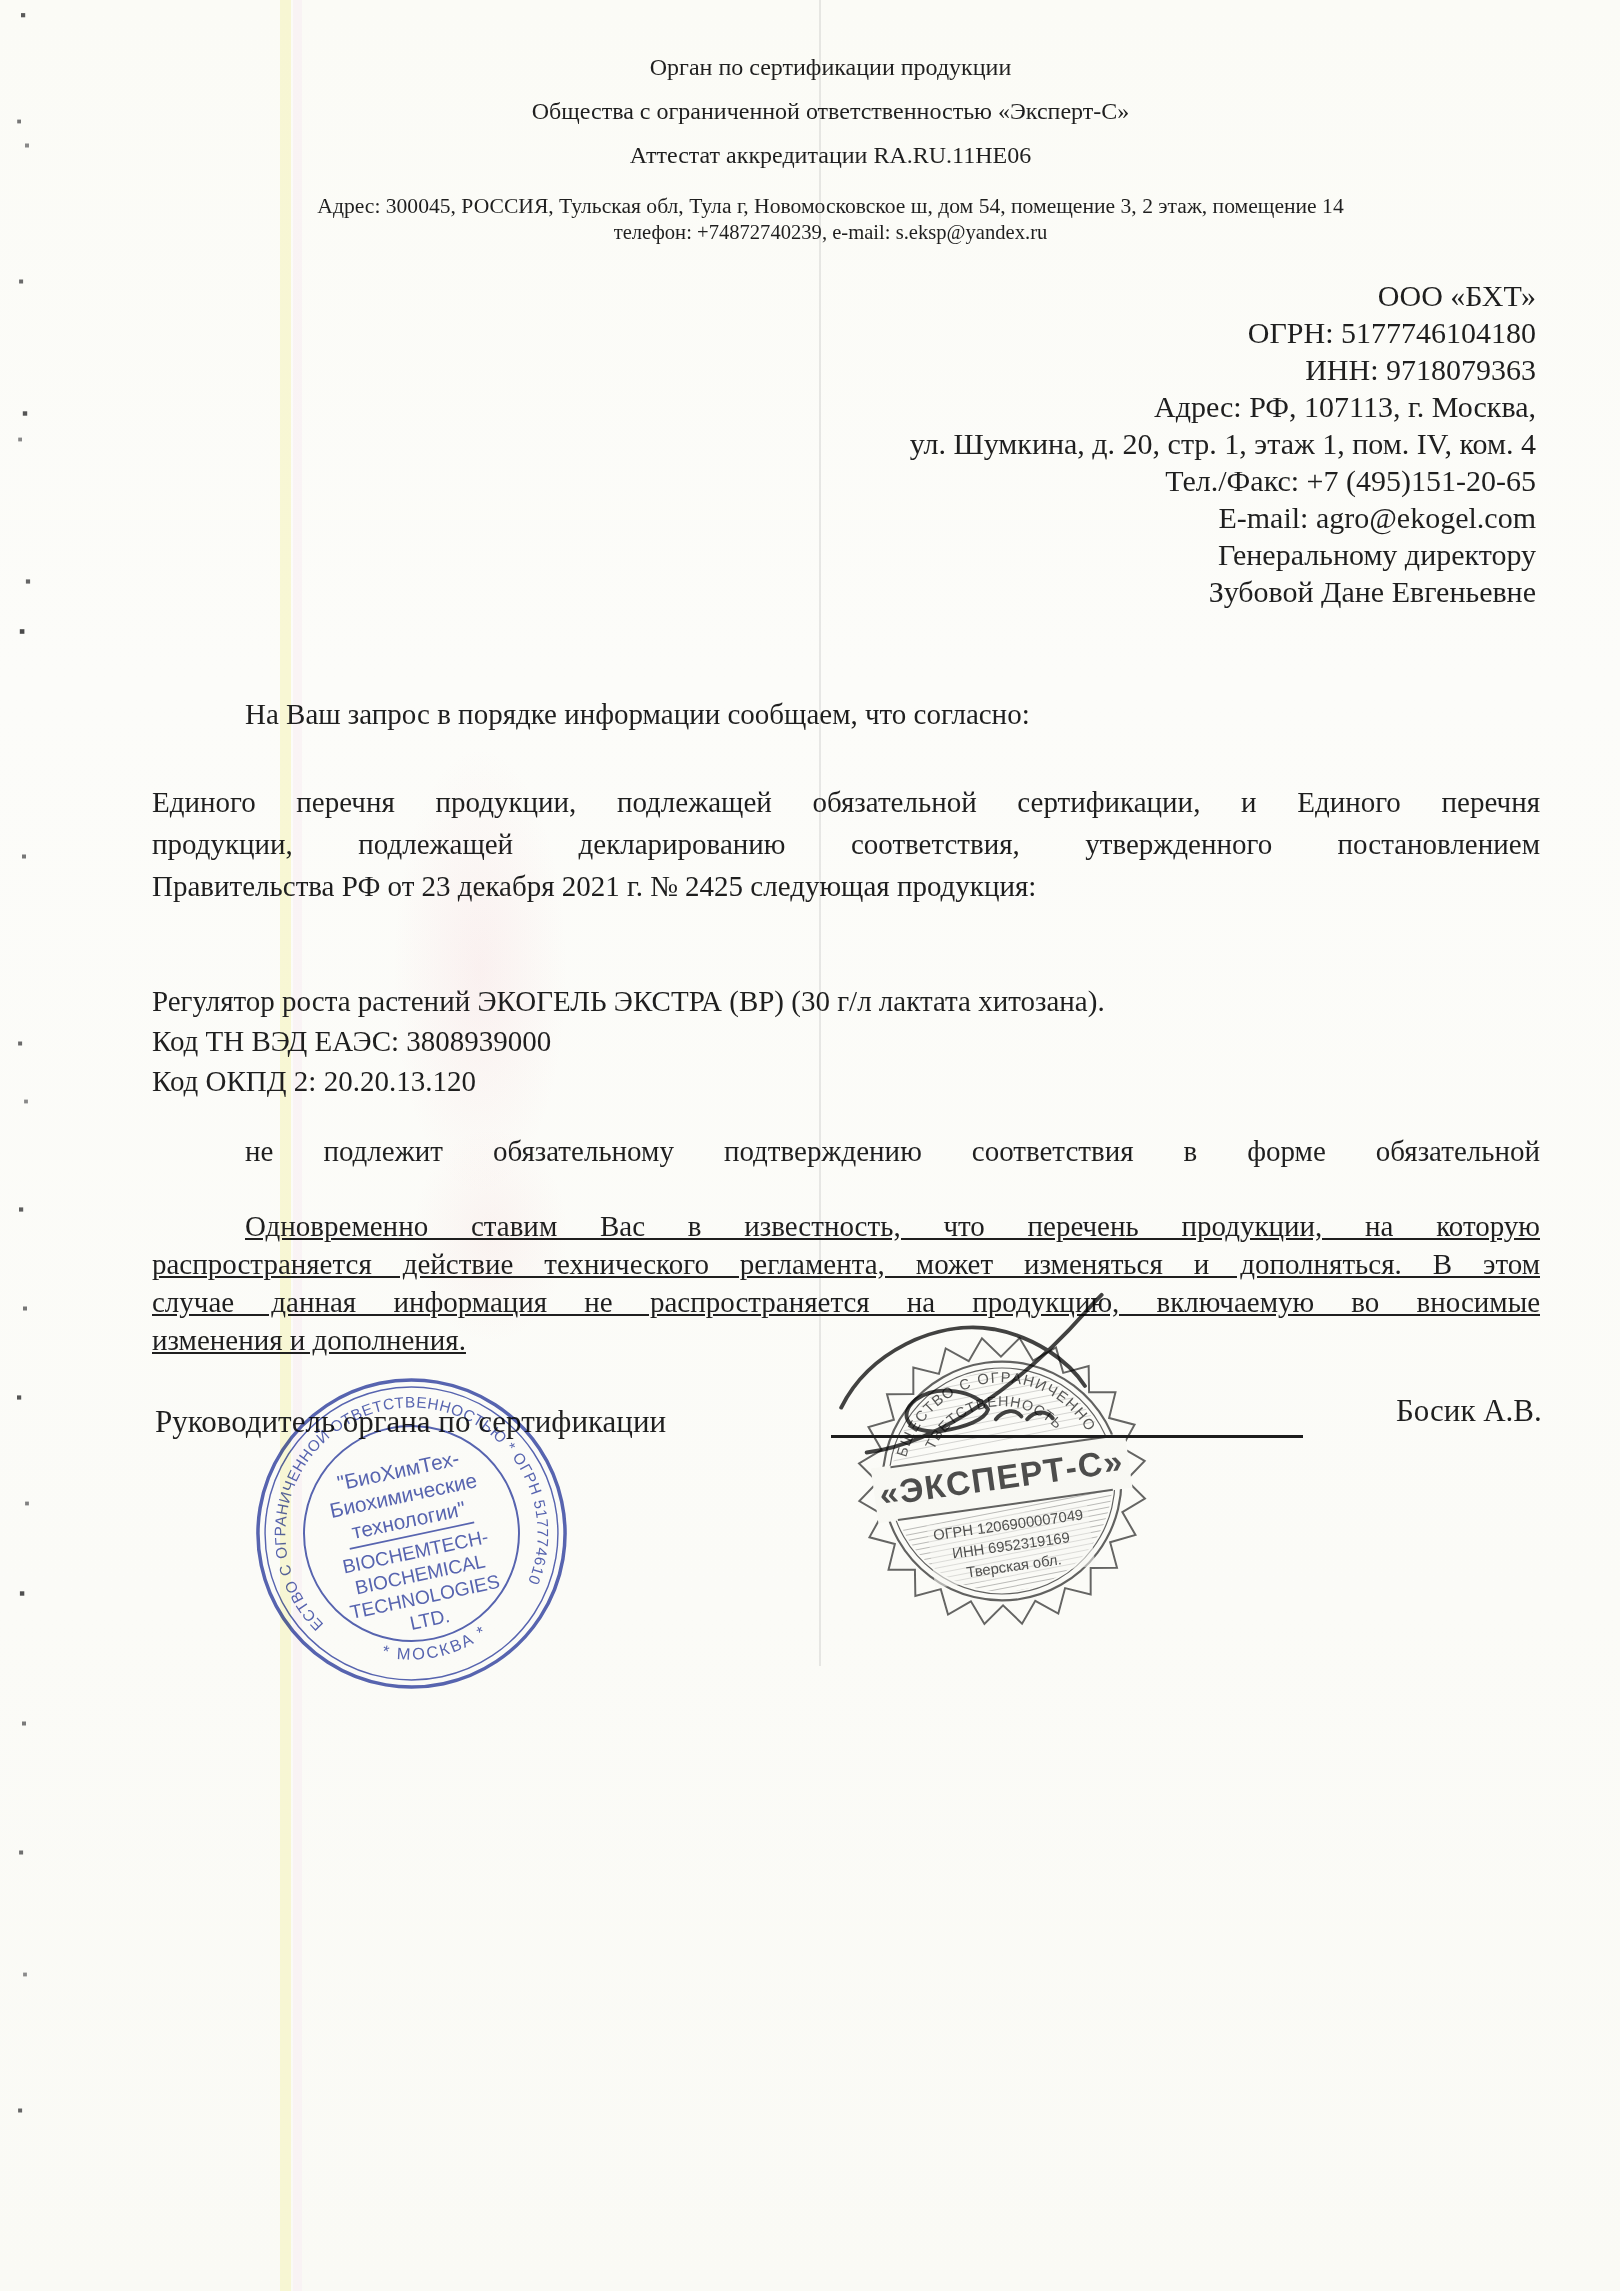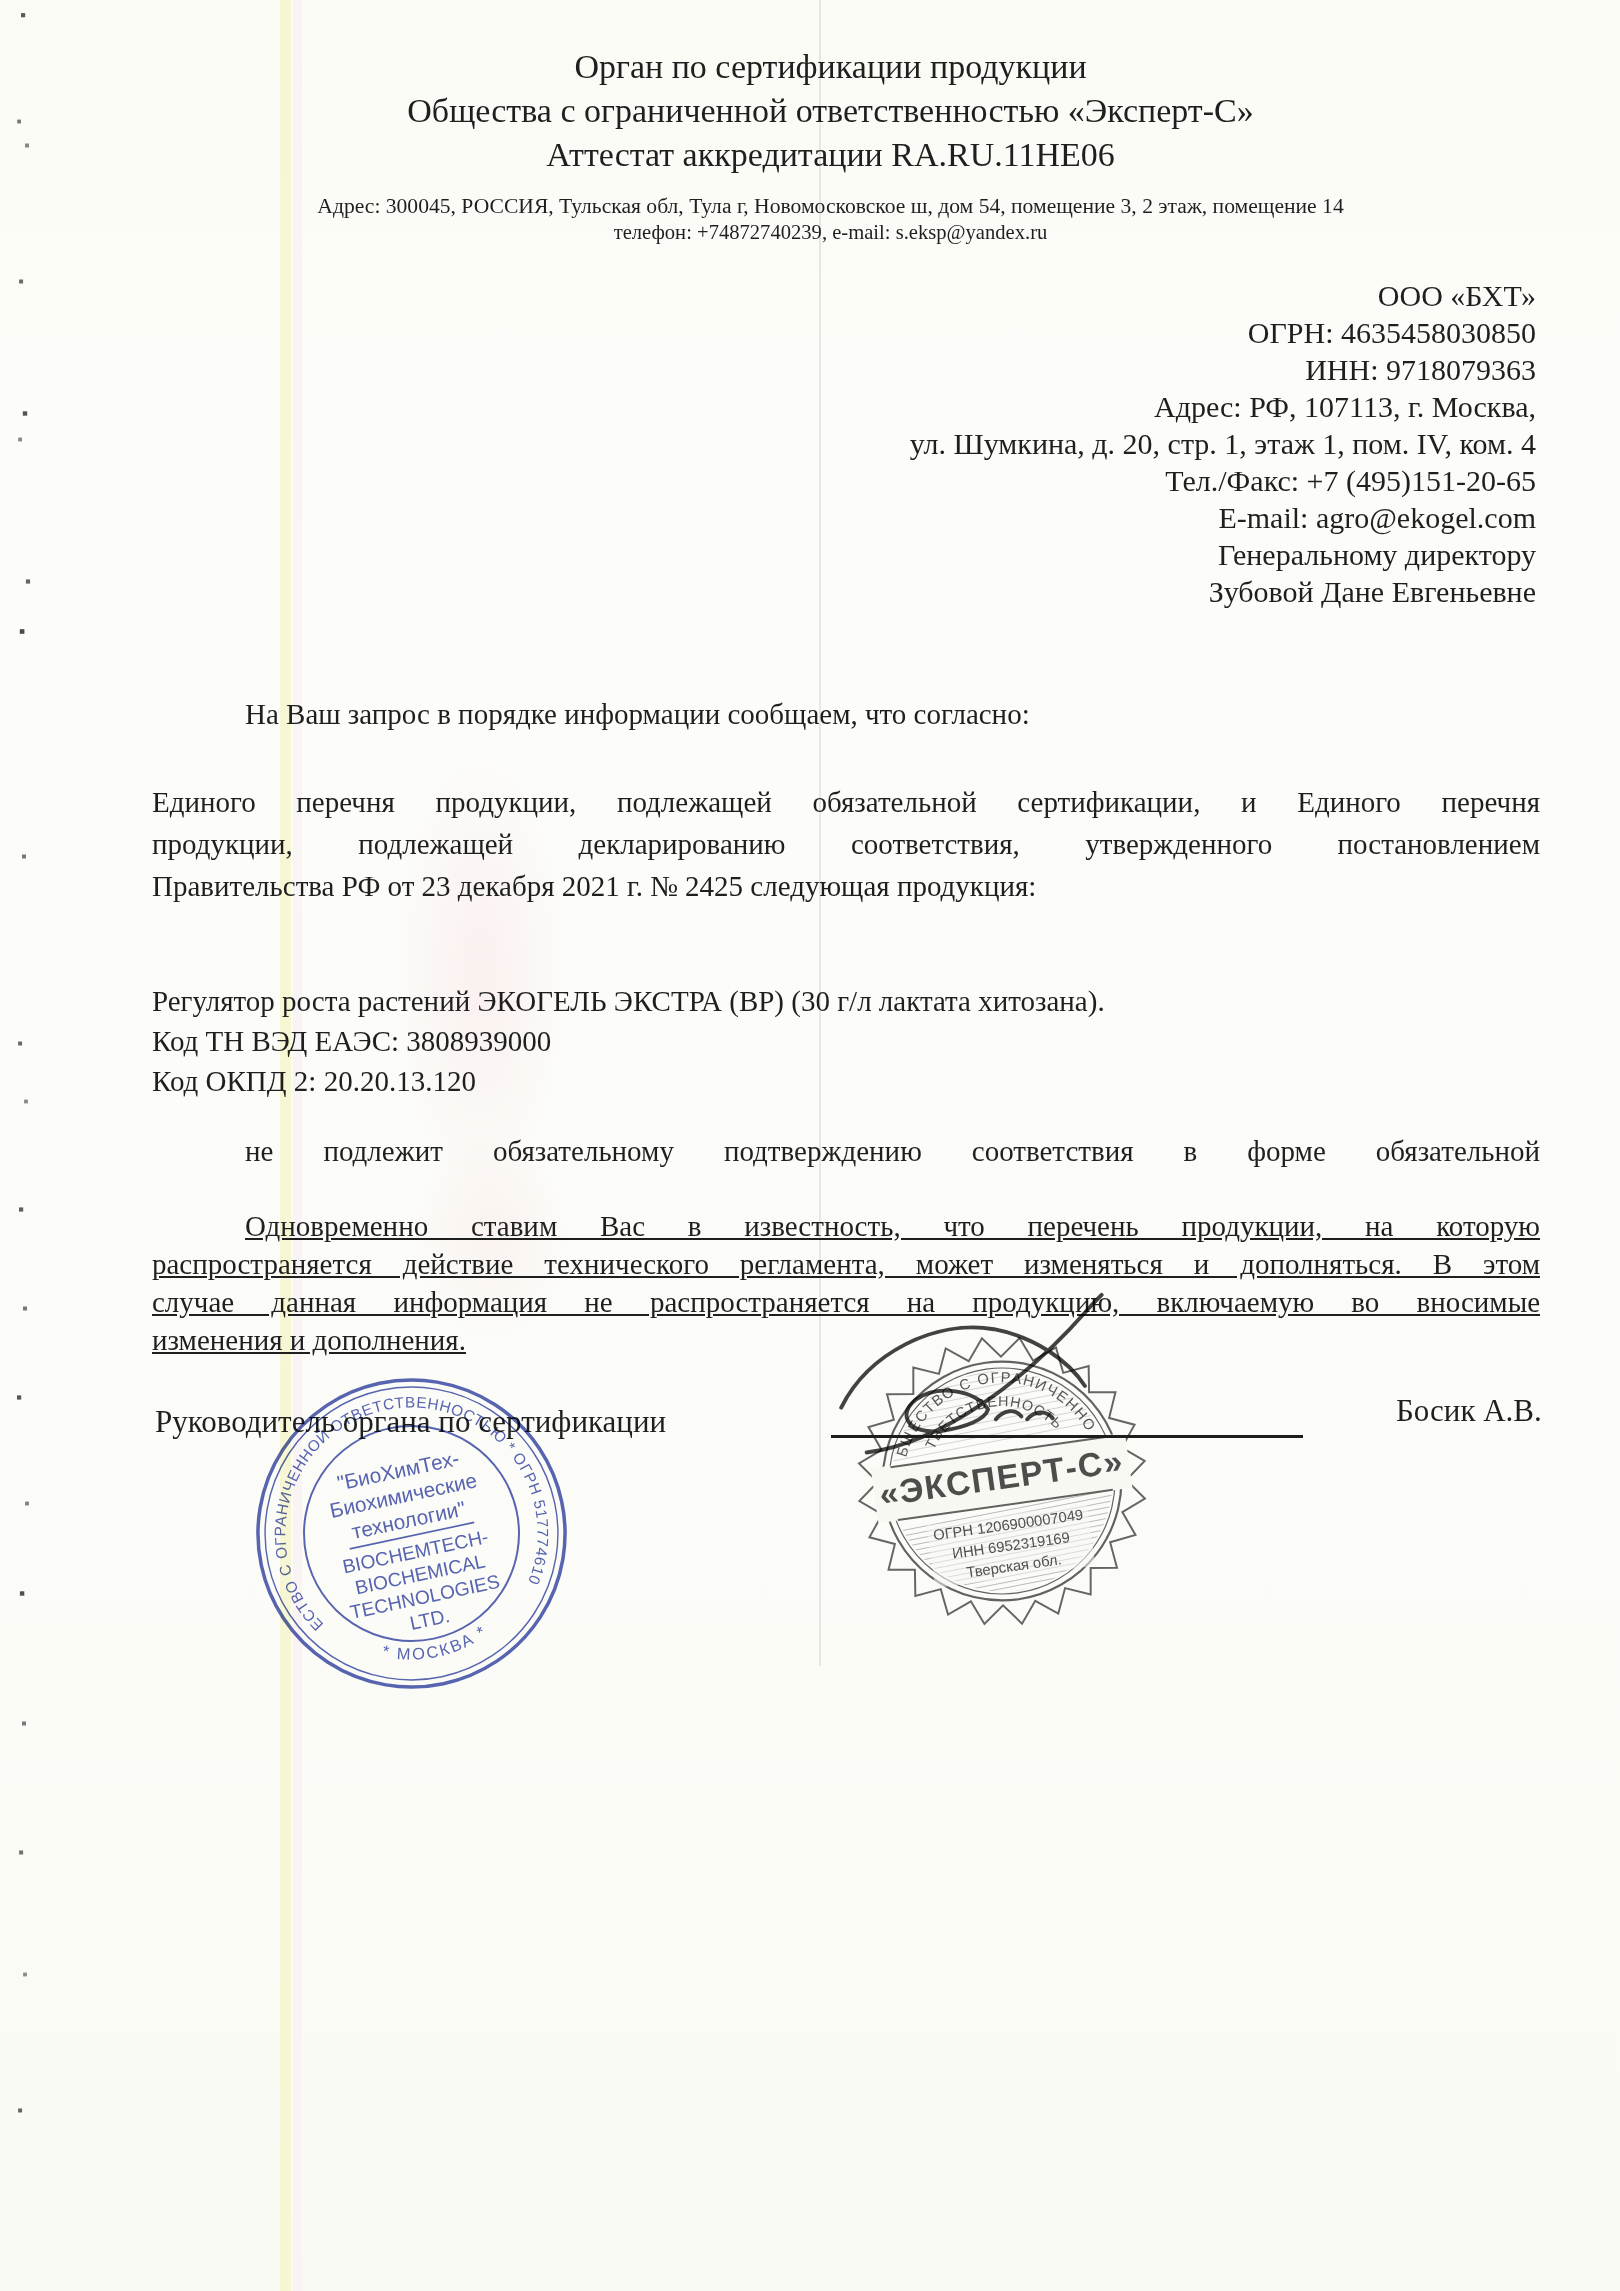--- a/index.html
+++ b/index.html
@@ -15,21 +15,21 @@
   .smudge2{position:absolute;left:412px;top:1127px;width:157px;height:216px;background:radial-gradient(ellipse at center,rgba(235,150,160,.09),rgba(235,150,160,0) 70%);}
   .speckles{position:absolute;left:0;top:0;width:2.9px;height:2.9px;background:transparent;
     box-shadow:21.6px 13.7px 0 0.6px #5a5a5a,17.6px 120px 0 0.4px #777,25.5px 144px 0 0.5px #888,
     19.6px 280px 0 0.5px #6a6a6a,23.5px 412px 0 0.7px #555,18.6px 438px 0 0.4px #888,
     26.5px 580px 0 0.6px #666,20.6px 630px 0 0.8px #4a4a4a,22.5px 855px 0 0.5px #777,
     18.6px 1042px 0 0.5px #6a6a6a,24.5px 1100px 0 0.4px #888,19.6px 1208px 0 0.6px #5f5f5f,
     23.5px 1307px 0 0.5px #777,17.6px 1396px 0 0.6px #555,25.5px 1502px 0 0.4px #808080,
     20.6px 1592px 0 0.7px #4f4f4f,22.5px 1722px 0 0.5px #7a7a7a,19.6px 1851px 0 0.5px #6f6f6f,
     23.5px 1973px 0 0.4px #8a8a8a,18.6px 2109px 0 0.5px #666;}
   .header{position:absolute;left:223px;top:45px;width:1215px;text-align:center;}
-  .h-big{font-size:34px;line-height:44px;}
+  .h-big{font-size:24px;line-height:44px;}
   .h-small{font-size:21.6px;line-height:26.5px;}
   .h-small2{font-size:20.6px;line-height:24.5px;}
   .ref{position:absolute;left:145px;top:288px;font-size:32px;line-height:46px;}
   .recipient{position:absolute;right:84px;top:277px;text-align:right;font-size:30px;line-height:37px;margin-left:16px;}
   .intro{position:absolute;left:152px;top:698px;width:1387px;font-size:29px;text-indent:93px;}
   .para{position:absolute;left:152px;width:1388px;font-size:29px;}
   .p1{top:781px;line-height:42px;}
   .product{top:945px;line-height:40px;margin-top:36px;}
   .p2{top:1132px;line-height:38px;}
   .p3{top:1207px;line-height:38px;text-decoration:underline;}
@@ -58,21 +58,21 @@
     <div class="h-big">Орган по сертификации продукции</div>
     <div class="h-big">Общества с ограниченной ответственностью «Эксперт-С»</div>
     <div class="h-big">Аттестат аккредитации RA.RU.11HE06</div>
     <div class="h-small" style="margin-top:16px;">Адрес: 300045, РОССИЯ, Тульская обл, Тула г, Новомосковское ш, дом 54, помещение 3, 2 этаж, помещение 14</div>
     <div class="h-small2">телефон: +74872740239, e-mail: s.eksp@yandex.ru</div>
   </div>
 
 
   <div class="recipient">
     <div>ООО «БХТ»</div>
-    <div>ОГРН: 4635458030850</div>
+    <div>ОГРН: 5177746104180</div>
     <div>ИНН: 9718079363</div>
     <div>Адрес: РФ, 107113, г. Москва,</div>
     <div>ул. Шумкина, д. 20, стр. 1, этаж 1, пом. IV, ком. 4</div>
     <div>Тел./Факс: +7 (495)151-20-65</div>
     <div>E-mail: agro@ekogel.com</div>
     <div>Генеральному директору</div>
     <div>Зубовой Дане Евгеньевне</div>
   </div>
 
   <div class="intro">На Ваш запрос в порядке информации сообщаем, что согласно:</div>

